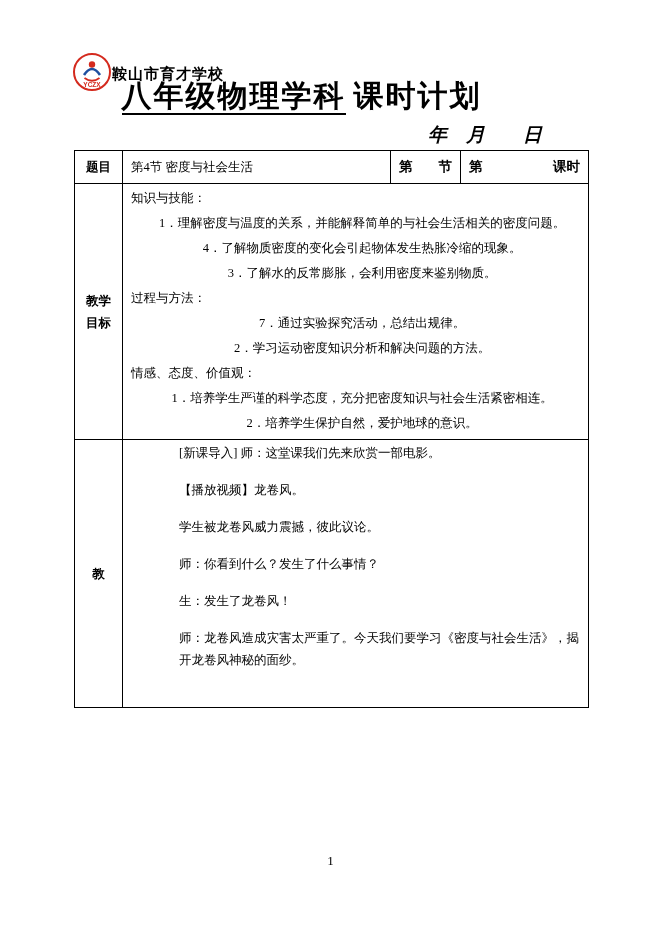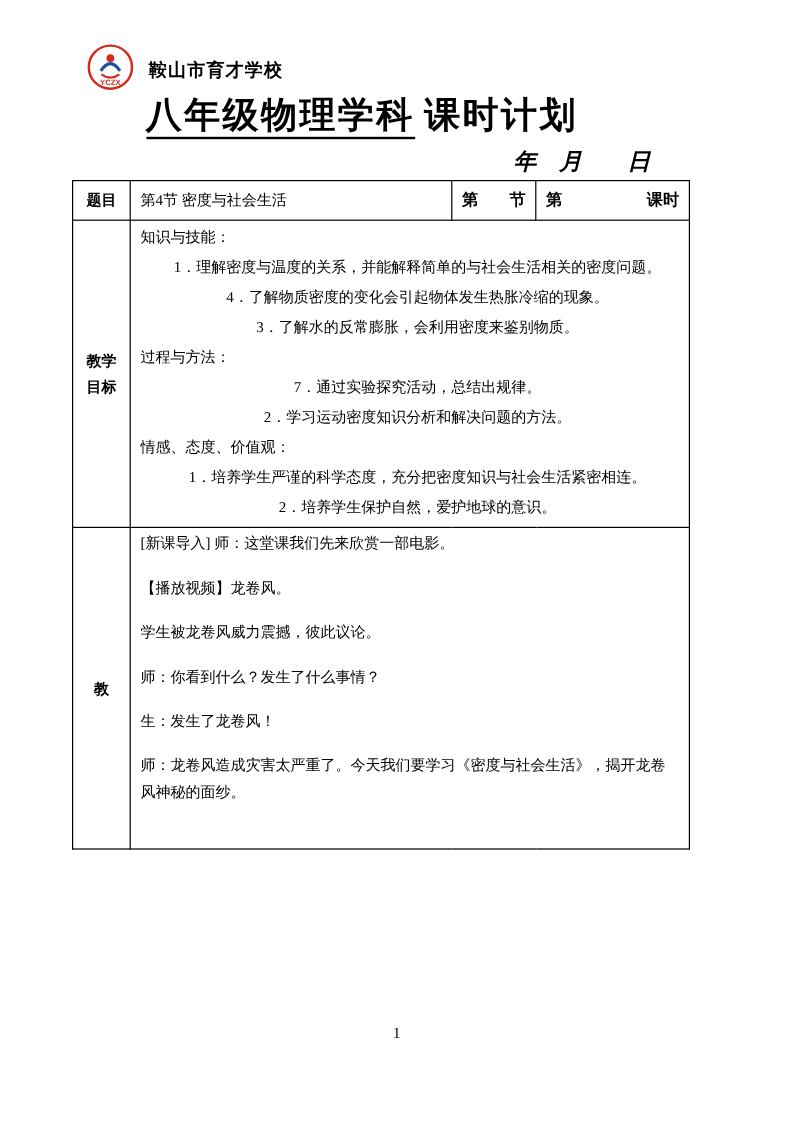--- a/index.html
+++ b/index.html
@@ -5,31 +5,31 @@
   * { box-sizing: border-box; margin: 0; padding: 0; }
   html, body { background: #ffffff; }
   body {
     width: 661px; height: 935px;
     font-family: "Liberation Serif", "DejaVu Serif", serif;
     color: #000;
   }
   .page { position: relative; width: 661px; height: 935px; background: #fff; overflow: hidden; }
 
   
-  .logo-row { position: absolute; top: 36px; left: 72px; display: flex; align-items: center; gap: 12px; }
+  .logo-row { position: absolute; top: 52px; left: 72px; display: flex; align-items: center; gap: 0; }
   .school-name { font-weight: bold; font-size: 15px; letter-spacing: 1px; }
 
   .doc-title { position: absolute; top: 76px; left: 0; width: 603px; text-align: center; font-size: 30px; font-weight: bold; letter-spacing: 2px; white-space: nowrap; }
   .doc-title .u { border-bottom: 2px solid #000; padding-bottom: 1px; }
   .doc-title .rest { margin-left: 8px; }
 
   .date-line { position: absolute; top: 122px; left: 428px; font-size: 19px; font-weight: bold; font-style: italic; }
 
   
-  table.plan { position: absolute; top: 150px; left: 60px; width: 514px; border-collapse: collapse; table-layout: fixed; }
+  table.plan { position: absolute; top: 150px; left: 74px; width: 514px; border-collapse: collapse; table-layout: fixed; }
   table.plan td { border: 1px solid #000; font-size: 12.5px; padding: 2px 8px; overflow: hidden; }
   td.label-cell { text-align: center; font-weight: bold; font-size: 13.5px; vertical-align: middle; padding: 2px 2px; line-height: 22px; }
   td.v-mid { vertical-align: middle; }
   td.v-top { vertical-align: top; }
 
   .r1 td { height: 33px; }
   .r2 td { height: 256px; }
   .r3 td { height: 38px; }
   .r4 td { height: 38px; }
   .r5 td { height: 62px; }
@@ -38,21 +38,21 @@
   .split-cell { display: flex; justify-content: space-between; align-items: center; font-weight: bold; font-size: 13.5px; }
 
   .goals-cell { padding: 4px 10px 2px 10px; }
   .goal-line { line-height: 25px; white-space: nowrap; font-family: Liberation Serif, serif; }
   .goal-line.item { padding-left: 13px; text-align: center; }
 
   .media-cell { line-height: 24px; padding: 4px 10px; }
   .plain-cell { line-height: 20px; }
 
   .process-cell { padding: 14px 12px 4px 12px; }
-  .process-par { line-height: 22px; margin-bottom: 15px; }
+  .process-par { line-height: 22px; margin-bottom: 15px; margin-left: 48px; }
 
   .page-number { position: absolute; top: 853px; left: 0; width: 661px; text-align: center; font-size: 13px; }
 </style>
 </head>
 <body>
 
 <div class="page">
 
   <div class="logo-row">
     <span>

